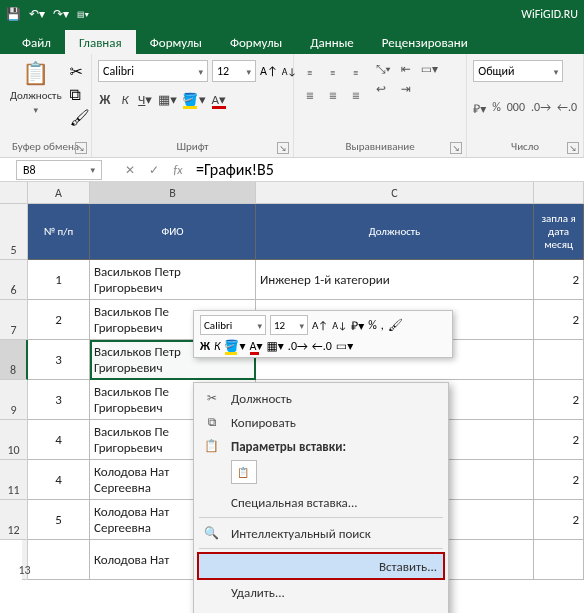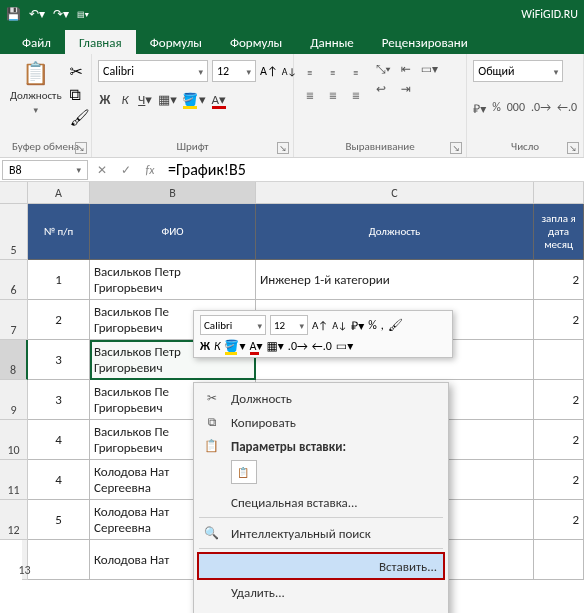--- a/index.html
+++ b/index.html
@@ -28,21 +28,21 @@
   .font-row { display:flex; gap:4px; align-items:center;}
   .font-icons { display:flex; gap:6px; margin-top:6px;}
   .font-icons span { font-size:13px; color:#444; min-width:14px; text-align:center;}
   .align-grid { display:grid; grid-template-columns: repeat(3, 20px); grid-template-rows: repeat(2, 20px); gap:3px;}
   .align-cell { border:1px solid transparent; display:flex; align-items:center; justify-content:center; font-size:10px; color:#666;}
   .num-combo { width:90px; height:22px; border:1px solid #c0c0c0; background:#fff; font-size:12px; padding:0 4px; display:flex; align-items:center; justify-content:space-between;}
   .dialog-launcher { position:absolute; bottom:3px; right:4px; width:12px; height:12px; border:1px solid #aaa; font-size:8px; display:flex; align-items:center; justify-content:center; color:#666;}
 
   
   .formula-bar { height:24px; border-bottom:1px solid #d4d4d4; display:flex; align-items:center; background:#fff;}
-  .name-box { width:86px; border:1px solid #c0c0c0; height:20px; margin:0 2px; font-size:12px; padding:0 6px; display:flex; align-items:center; justify-content:space-between; background:#fff;}
+  .name-box { width:86px; border:1px solid #c0c0c0; height:20px; margin:0 16px; font-size:12px; padding:0 6px; display:flex; align-items:center; justify-content:space-between; background:#fff;}
   .fb-btn { width:24px; height:20px; display:flex; align-items:center; justify-content:center; color:#888; font-size:12px;}
   .fb-input { flex:1; border:none; height:20px; font-size:16px; padding:0 6px; outline:none;}
 
   
   .sheet { position:relative; }
   .corner { position:absolute; left:0; top:0; width:28px; height:22px; background:#f0f0f0; border-right:1px solid #ccc; border-bottom:1px solid #ccc;}
   .col-headers { position:absolute; left:28px; top:0; height:22px; display:flex;}
   .col-h { background:#f0f0f0; border-right:1px solid #ccc; border-bottom:1px solid #ccc; font-size:12px; color:#444; display:flex; align-items:center; justify-content:center;}
   .col-h.sel { background:#d5d5d5;}
   .row-headers { position:absolute; left:0; top:22px; width:28px;}

